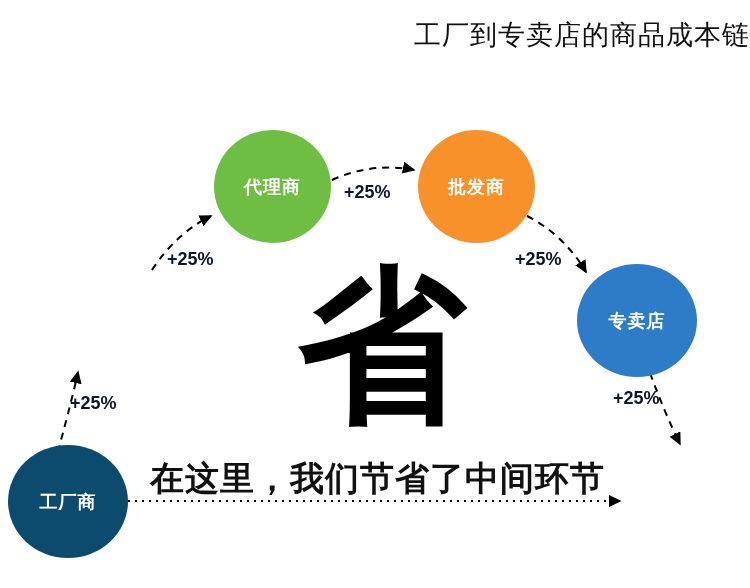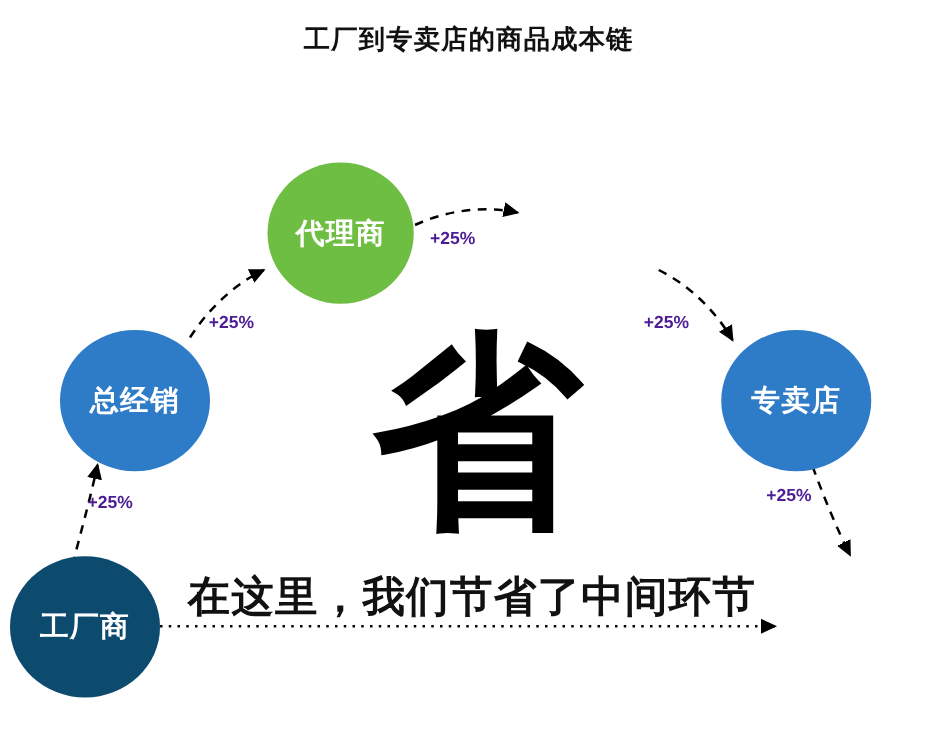--- a/index.html
+++ b/index.html
@@ -27,59 +27,60 @@
   .title-block {
     position: absolute;
     left: 0;
     top: 18px;
     width: 750px;
     text-align: center;
     z-index: 5;
   }
   .title-line {
     display: block;
-    font-size: 21px;
-    font-weight: bold;
+    font-size: 27px;
+    font-weight: normal;
     color: #111111;
     letter-spacing: 1px;
     line-height: 1.32;
     white-space: nowrap;
+    text-align: right;
   }
 
   
   .node {
     position: absolute;
     display: flex;
     align-items: center;
     justify-content: center;
     border-radius: 50%;
     z-index: 4;
   }
   .node-label {
     color: #ffffff;
-    font-size: 23px;
+    font-size: 18px;
     font-weight: bold;
     letter-spacing: 1px;
     white-space: nowrap;
     text-align: right;
   }
 
   .node-zongjingxiao { left: 48px;  top: 264px; width: 120px; height: 113px; }
   .node-dailishang   { left: 214px; top: 130px; width: 117px; height: 113px; }
   .node-pifashang    { left: 418px; top: 130px; width: 117px; height: 113px; }
   .node-zhuanmaidian { left: 577px; top: 264px; width: 120px; height: 113px; }
   .node-gongchang    { left: 8px;   top: 445px; width: 120px; height: 113px; }
   .node-xiaofeizhe   { left: 627px; top: 445px; width: 118px; height: 113px; }
 
   
   .pct {
     position: absolute;
-    font-size: 14px;
+    font-size: 18px;
     font-weight: bold;
-    color: #4c1d95;
+    color: #0f172a;
     white-space: nowrap;
     z-index: 6;
     letter-spacing: 0px;
   }
   .pct-1 { left: 70px;  top: 393px; }   
   .pct-2 { left: 167px; top: 249px; }   
   .pct-3 { left: 344px; top: 182px; }   
   .pct-4 { left: 515px; top: 249px; }   
   .pct-5 { left: 613px; top: 388px; }   
 
@@ -143,28 +144,28 @@
   </svg>
 
   <div class="title-block">
     <span class="title-line">工厂到专卖店的商品成本链</span>
   </div>
 
   <div class="node node-gongchang" style="background:#0c4a6e">
     <span class="node-label">工厂商</span>
   </div>
 
-  <div class="node node-zongjingxiao" style="background:#2E7CC8">
-    <span class="node-label">总经销</span>
-  </div>
 
   <div class="node node-dailishang" style="background:#6FBE44">
     <span class="node-label">代理商</span>
   </div>
 
+  <div class="node node-pifashang" style="background:#F9912B">
+    <span class="node-label">批发商</span>
+  </div>
 
   <div class="node node-zhuanmaidian" style="background:#2E7CC8">
     <span class="node-label">专卖店</span>
   </div>
 
 
   <span class="pct pct-1">+25%</span>
   <span class="pct pct-2">+25%</span>
   <span class="pct pct-3">+25%</span>
   <span class="pct pct-4">+25%</span>

